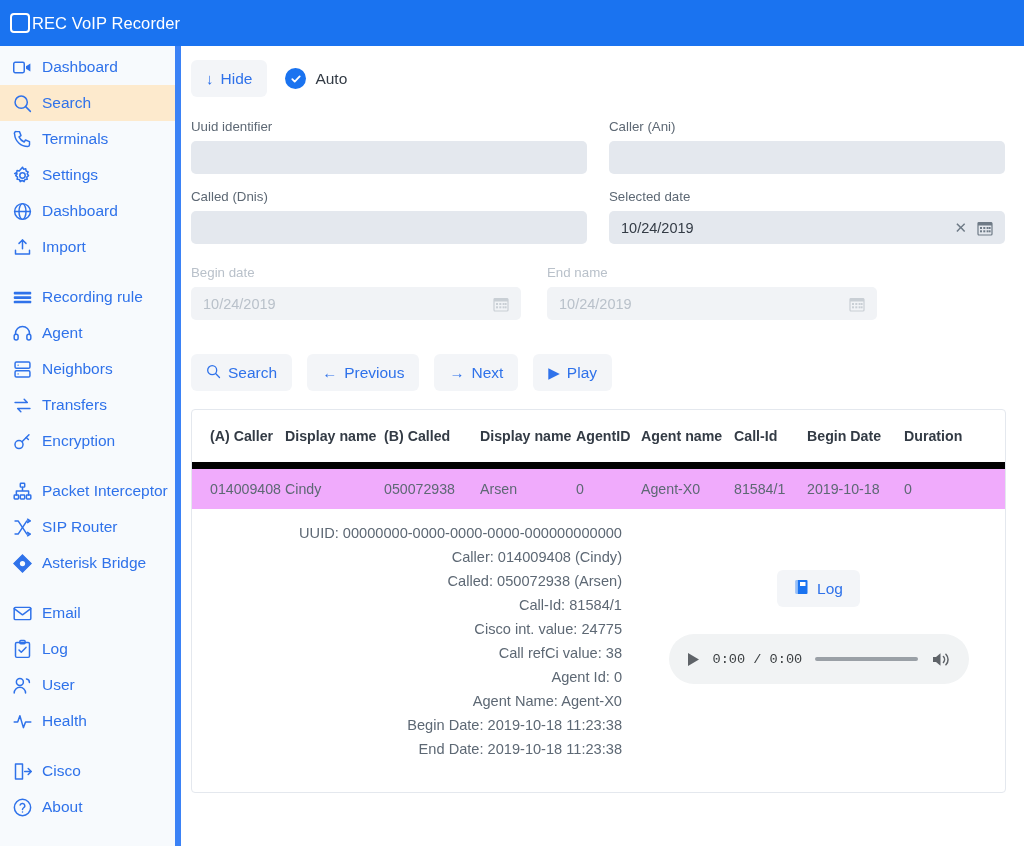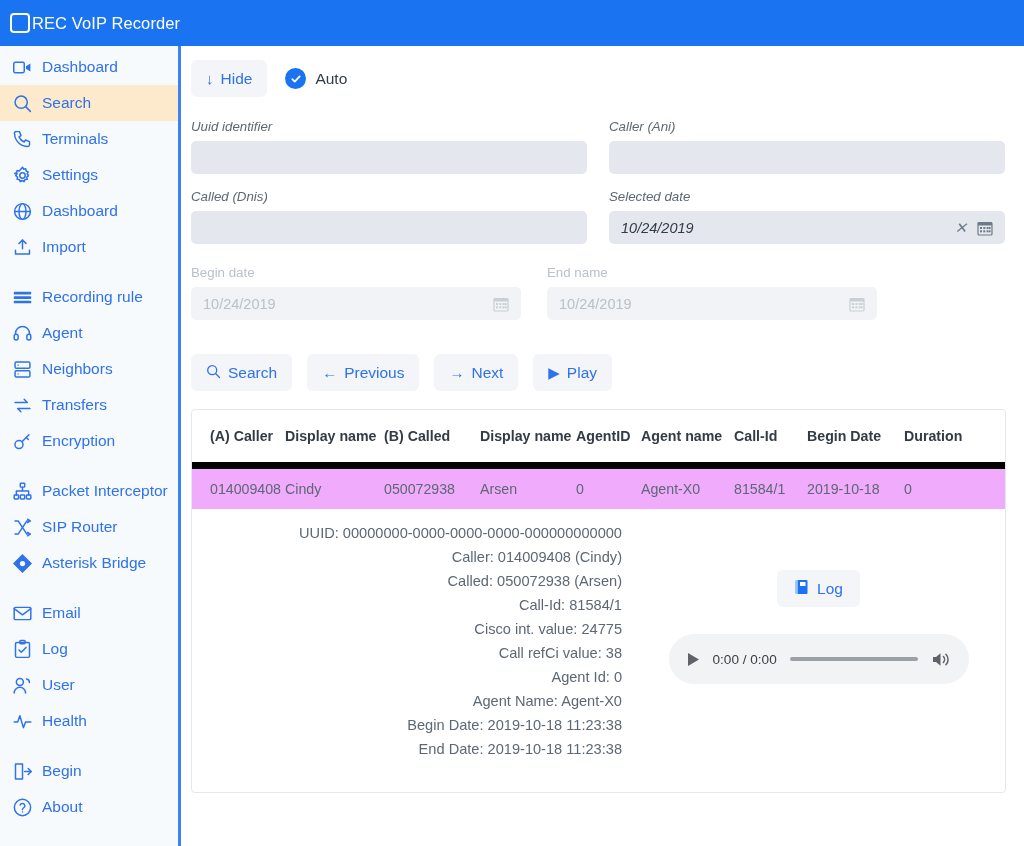--- a/index.html
+++ b/index.html
@@ -31,21 +31,21 @@
     letter-spacing: .1px;
   }
 
   
   .shell { flex: 1; display: flex; min-height: 0; }
 
   
   .sidebar {
     width: 181px; min-width: 181px;
     background: #f7fafd;
-    border-right: 3px solid #3b82f6;
+    border-right: 6px solid #3b82f6;
     padding-top: 3px;
     overflow: hidden;
   }
   .nav-item {
     display: flex; align-items: center;
     height: 36px;
     padding-left: 11px;
     gap: 9px;
     cursor: pointer;
     color: #2f72ea;
@@ -94,21 +94,20 @@
   }
   .auto-label { font-size: 15.5px; color: #333b45; }
 
   
   .form-grid {
     display: grid;
     grid-template-columns: 396px 396px;
     column-gap: 22px;
     row-gap: 0px;
     padding-left: 0px;
-    font-style: italic;
   }
   .field { margin-bottom: 15px; }
   .field-label {
     font-size: 13.3px;
     color: #5d6874;
     margin-bottom: 7px;
     display: block;
   }
   .field-label.muted { color: #b9c1ca; }
   .field-input {
@@ -234,21 +233,21 @@
     width: 300px; height: 50px;
     background: #f1f3f4;
     border-radius: 25px;
     display: flex; align-items: center;
     padding: 0 18px;
     gap: 13px;
   }
   .ap-play { cursor: pointer; display: flex; }
   .ap-time {
     font-size: 13.6px; color: #3c4043;
-    font-family: Liberation Sans, sans-serif;
+    font-family: Liberation Mono, monospace;
     white-space: nowrap;
   }
   .ap-track {
     flex: 1; height: 4px; border-radius: 2px;
     background: #9aa0a6;
     cursor: pointer;
   }
   .ap-vol { cursor: pointer; display: flex; }
 </style>
 </head>
@@ -445,21 +444,21 @@
       </div>
       <div class="nav-gap"></div>
       <div class="nav-item">
         <span class="ic">
           <svg width="21" height="21" viewBox="0 0 24 24" fill="none" stroke="#2f72ea" stroke-width="1.7" stroke-linecap="round" stroke-linejoin="round">
             <path d="M4 3.5h8v17H4z"></path>
             <path d="M14.5 12h7"></path>
             <path d="M18.5 8.5l3.5 3.5-3.5 3.5"></path>
           </svg>
         </span>
-        <span>Begin</span>
+        <span>Cisco</span>
       </div>
       <div class="nav-item">
         <span class="ic">
           <svg width="21" height="21" viewBox="0 0 24 24" fill="none" stroke="#2f72ea" stroke-width="1.7" stroke-linecap="round" stroke-linejoin="round">
             <circle cx="12" cy="12" r="9.3"></circle>
             <path d="M9.3 9.2a2.8 2.8 0 015.4 1c0 1.9-2.7 2.3-2.7 4"></path>
             <line x1="12" y1="17.2" x2="12.01" y2="17.2"></line>
           </svg>
         </span>
         <span>About</span>

